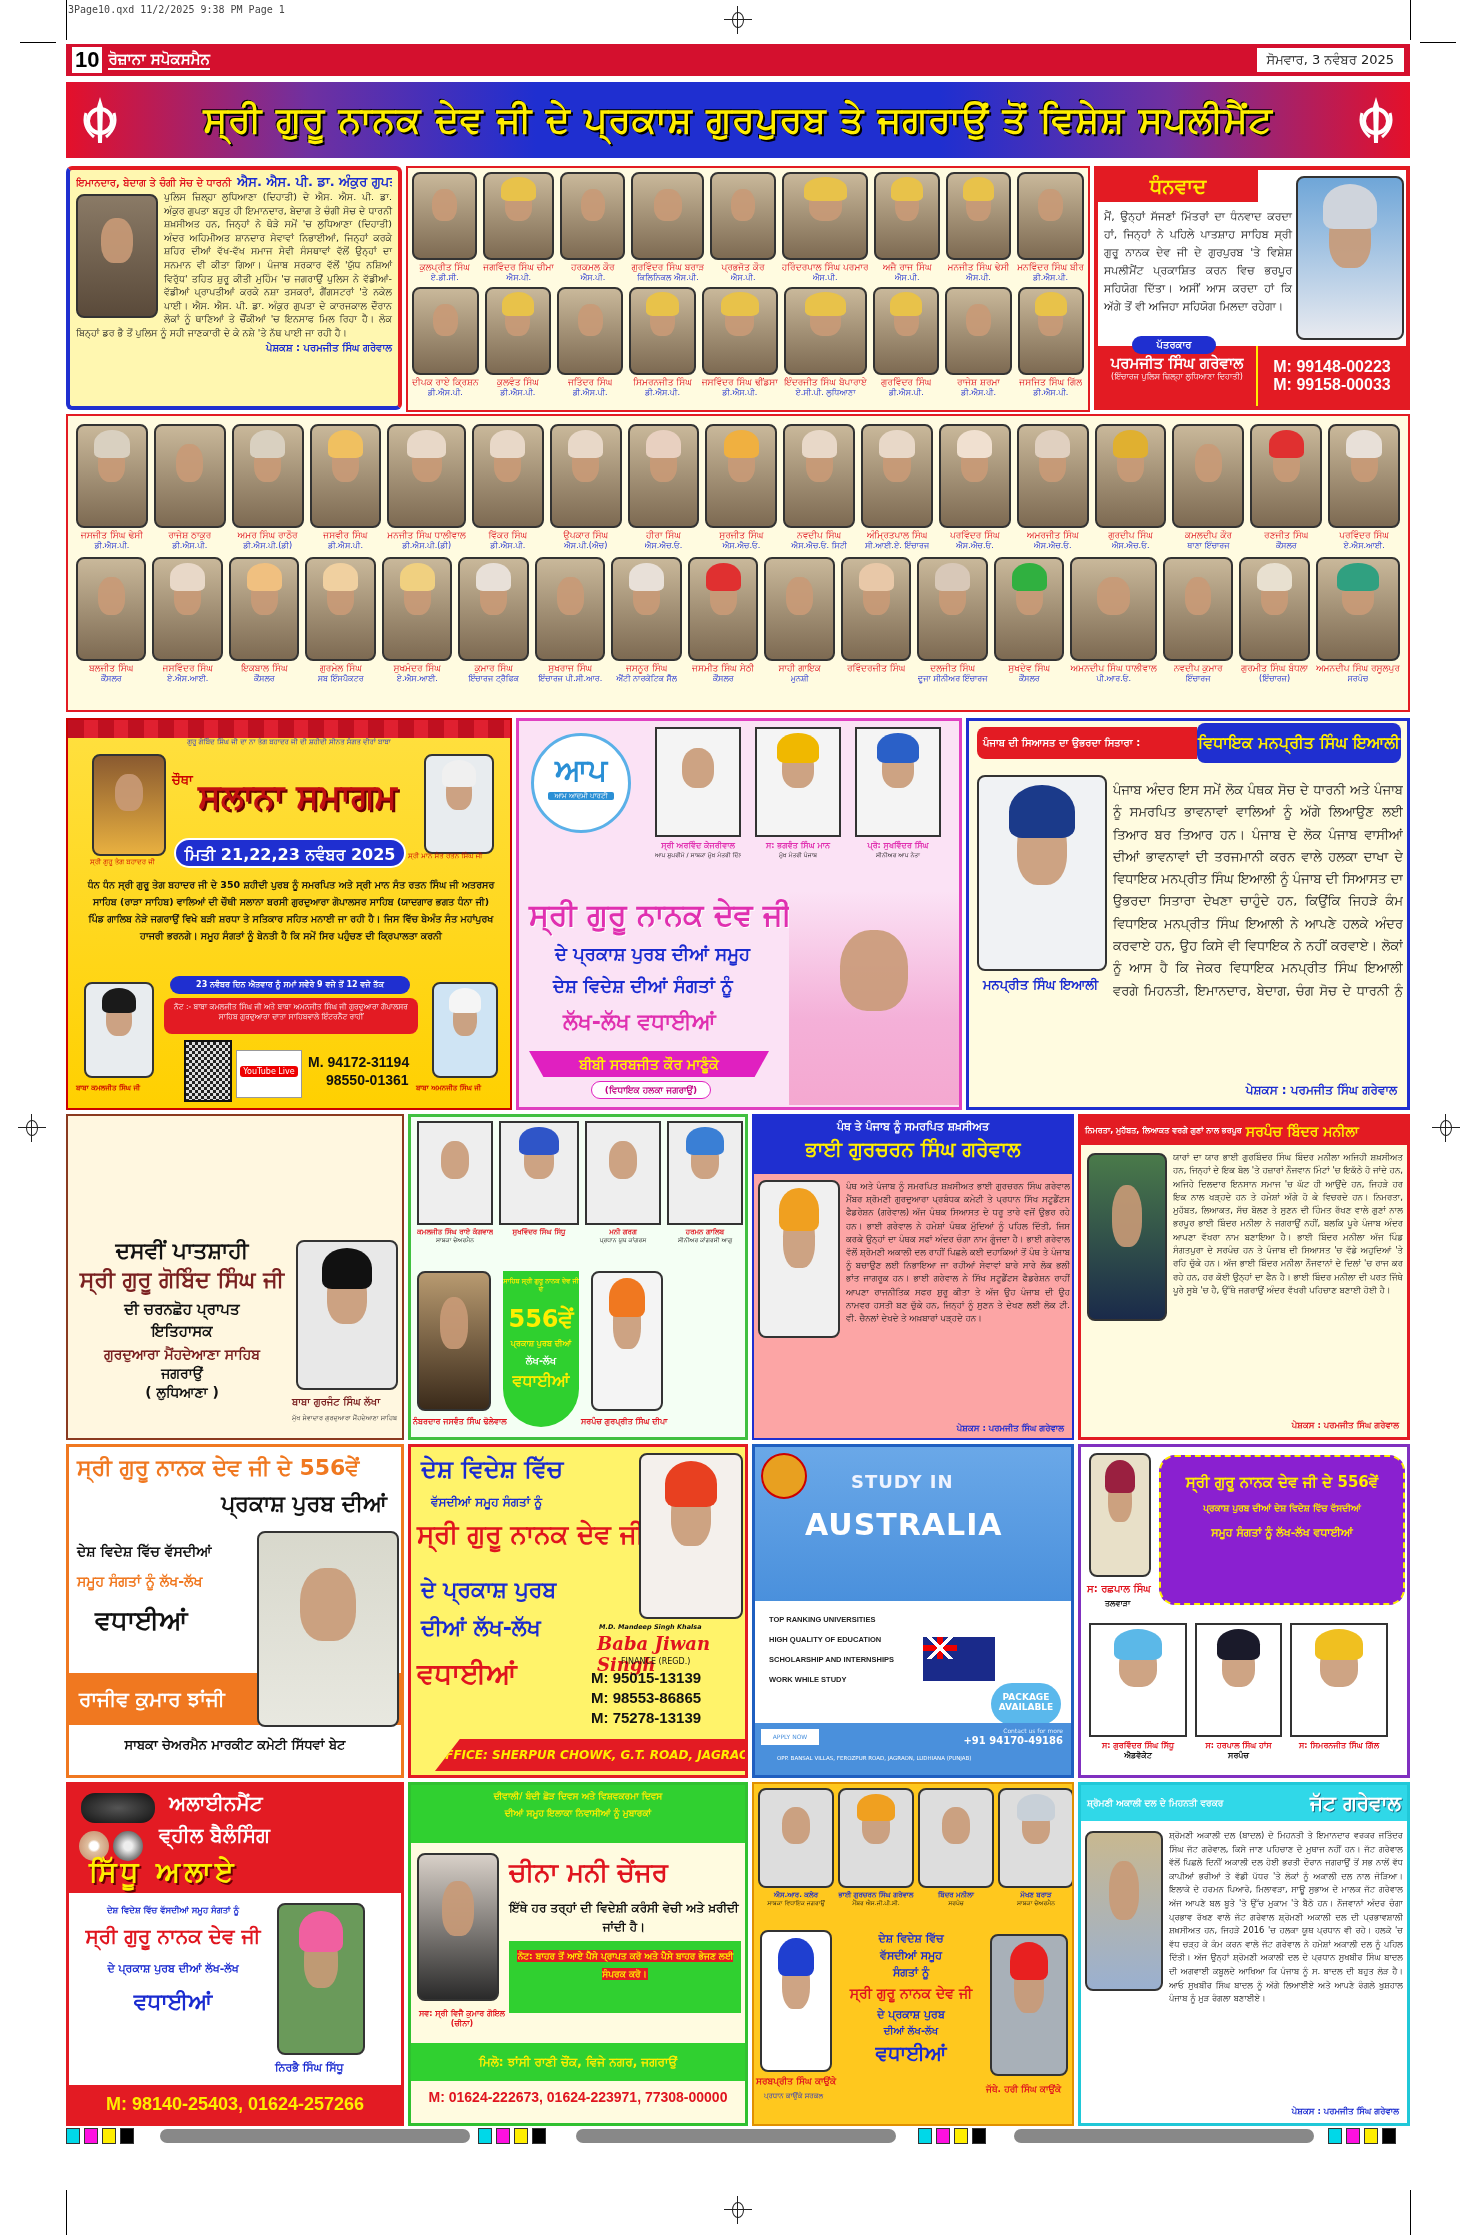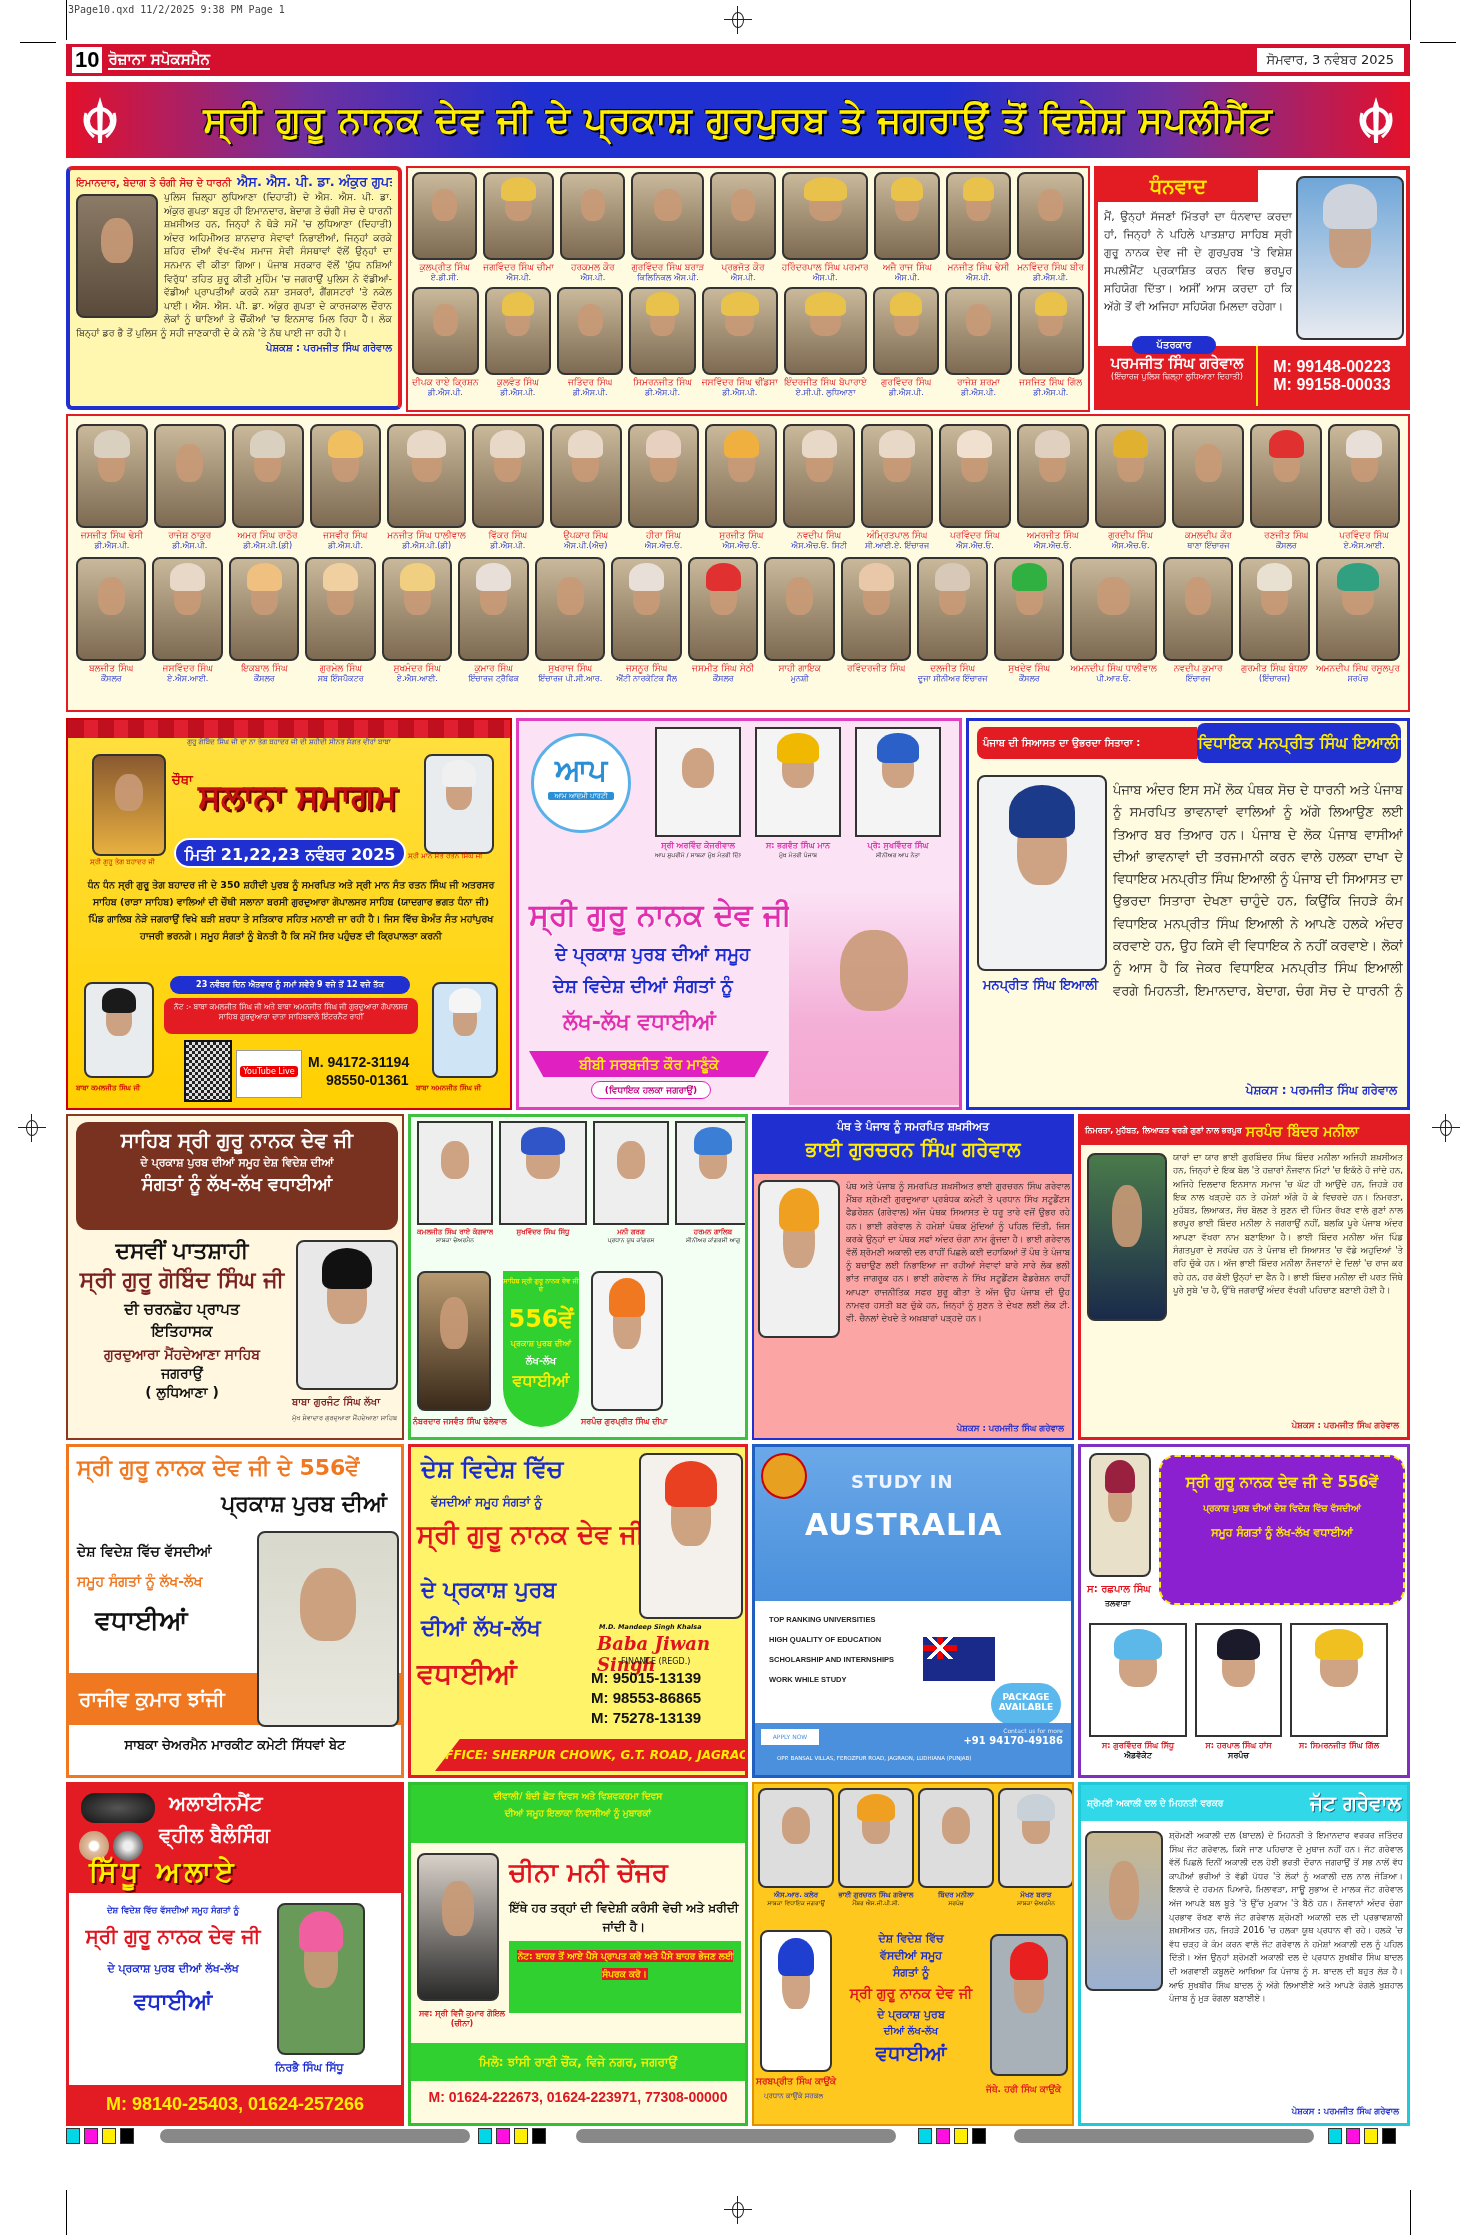--- a/index.html
+++ b/index.html
@@ -449,25 +449,20 @@
     <div style="position:absolute;left:8px;top:6px;width:220px;height:32px;background:#e31b23;color:#fff;font-size:10px;font-weight:bold;line-height:32px;padding-left:6px;border-radius:8px 0 0 8px;white-space:nowrap">ਪੰਜਾਬ ਦੀ ਸਿਆਸਤ ਦਾ ਉਭਰਦਾ ਸਿਤਾਰਾ :</div>
     <div style="position:absolute;left:228px;top:2px;width:204px;height:40px;background:#1f2fd0;color:#ffee00;font-size:16px;font-weight:bold;line-height:40px;text-align:center;border-radius:8px;white-space:nowrap">ਵਿਧਾਇਕ ਮਨਪ੍ਰੀਤ ਸਿੰਘ ਇਆਲੀ</div>
     <div class="photo turban" style="position:absolute;left:8px;top:54px;width:130px;height:196px;--tc:#1b3a8a;background:#f0f2f4"></div>
     <div style="position:absolute;left:14px;top:256px;font-size:13px;color:#1a2bd0;font-weight:bold">ਮਨਪ੍ਰੀਤ ਸਿੰਘ ਇਆਲੀ</div>
     <div class="body-text" style="position:absolute;left:144px;top:58px;width:290px;font-size:13px;line-height:22.3px;height:218px;overflow:hidden">ਪੰਜਾਬ ਅੰਦਰ ਇਸ ਸਮੇਂ ਲੋਕ ਪੰਥਕ ਸੋਚ ਦੇ ਧਾਰਨੀ ਅਤੇ ਪੰਜਾਬ ਨੂੰ ਸਮਰਪਿਤ ਭਾਵਨਾਵਾਂ ਵਾਲਿਆਂ ਨੂੰ ਅੱਗੇ ਲਿਆਉਣ ਲਈ ਤਿਆਰ ਬਰ ਤਿਆਰ ਹਨ। ਪੰਜਾਬ ਦੇ ਲੋਕ ਪੰਜਾਬ ਵਾਸੀਆਂ ਦੀਆਂ ਭਾਵਨਾਵਾਂ ਦੀ ਤਰਜਮਾਨੀ ਕਰਨ ਵਾਲੇ ਹਲਕਾ ਦਾਖਾ ਦੇ ਵਿਧਾਇਕ ਮਨਪ੍ਰੀਤ ਸਿੰਘ ਇਆਲੀ ਨੂੰ ਪੰਜਾਬ ਦੀ ਸਿਆਸਤ ਦਾ ਉਭਰਦਾ ਸਿਤਾਰਾ ਦੇਖਣਾ ਚਾਹੁੰਦੇ ਹਨ, ਕਿਉਂਕਿ ਜਿਹੜੇ ਕੰਮ ਵਿਧਾਇਕ ਮਨਪ੍ਰੀਤ ਸਿੰਘ ਇਆਲੀ ਨੇ ਆਪਣੇ ਹਲਕੇ ਅੰਦਰ ਕਰਵਾਏ ਹਨ, ਉਹ ਕਿਸੇ ਵੀ ਵਿਧਾਇਕ ਨੇ ਨਹੀਂ ਕਰਵਾਏ। ਲੋਕਾਂ ਨੂੰ ਆਸ ਹੈ ਕਿ ਜੇਕਰ ਵਿਧਾਇਕ ਮਨਪ੍ਰੀਤ ਸਿੰਘ ਇਆਲੀ ਵਰਗੇ ਮਿਹਨਤੀ, ਇਮਾਨਦਾਰ, ਬੇਦਾਗ, ਚੰਗ ਸੋਚ ਦੇ ਧਾਰਨੀ ਨੂੰ ਅੱਗੇ ਲਿਆਉਣਗੇ ਤਾਂ ਪੰਜਾਬ ਦਾ ਭਲਾ ਹੋਵੇਗਾ ਤੇ ਲੋਕ ਪੱਖੀ ਕੰਮ ਹੋਣਗੇ।</div>
     <div style="position:absolute;left:8px;top:280px;width:426px;height:84px;overflow:hidden;font-size:13px;line-height:22.3px;color:#222;text-align:justify"></div>
     <div class="pesh" style="position:absolute;right:10px;bottom:10px;font-size:12px">ਪੇਸ਼ਕਸ : ਪਰਮਜੀਤ ਸਿੰਘ ਗਰੇਵਾਲ</div>
   </div>
 
   <div class="box" style="left:0;top:1070px;width:338px;height:326px;background:#fff7e0;border:2px solid #8b3a20">
-    <div style="position:absolute;left:8px;top:6px;width:322px;height:108px;background:#7a3220;border-radius:12px;text-align:center;padding-top:6px">
-      <div style="color:#fff;font-size:20px;font-weight:bold">ਸਾਹਿਬ ਸ੍ਰੀ ਗੁਰੂ ਨਾਨਕ ਦੇਵ ਜੀ</div>
-      <div style="color:#fff;font-size:11px;font-weight:bold;margin-top:4px">ਦੇ ਪ੍ਰਕਾਸ਼ ਪੁਰਬ ਦੀਆਂ ਸਮੂਹ ਦੇਸ਼ ਵਿਦੇਸ਼ ਦੀਆਂ</div>
-      <div style="color:#fff;font-size:18px;font-weight:bold;margin-top:4px">ਸੰਗਤਾਂ ਨੂੰ ਲੱਖ-ਲੱਖ ਵਧਾਈਆਂ</div>
-    </div>
     <div style="position:absolute;left:4px;top:122px;width:220px;text-align:center">
       <div style="font-size:22px;font-weight:bold;color:#111">ਦਸਵੀਂ ਪਾਤਸ਼ਾਹੀ</div>
       <div style="font-size:22px;font-weight:bold;color:#7a2020;margin-top:4px">ਸ੍ਰੀ ਗੁਰੂ ਗੋਬਿੰਦ ਸਿੰਘ ਜੀ</div>
       <div style="font-size:15px;font-weight:bold;margin-top:8px">ਦੀ ਚਰਨਛੋਹ ਪ੍ਰਾਪਤ</div>
       <div style="font-size:15px;font-weight:bold;margin-top:4px">ਇਤਿਹਾਸਕ</div>
       <div style="font-size:14px;font-weight:bold;color:#7a2020;margin-top:6px">ਗੁਰਦੁਆਰਾ ਮੈਂਹਦੇਆਣਾ ਸਾਹਿਬ</div>
       <div style="font-size:14px;font-weight:bold;margin-top:2px">ਜਗਰਾਉਂ</div>
       <div style="font-size:14px;font-weight:bold;margin-top:2px">( ਲੁਧਿਆਣਾ )</div>
     </div>
     <div class="photo turban" style="position:absolute;left:228px;top:124px;width:102px;height:150px;--tc:#111;background:#e8e8e8"></div>
@@ -475,21 +470,21 @@
     <div style="position:absolute;left:224px;top:298px;width:110px;font-size:6.5px;color:#333">ਮੁੱਖ ਸੇਵਾਦਾਰ ਗੁਰਦੁਆਰਾ ਮੈਂਹਦੇਆਣਾ ਸਾਹਿਬ</div>
   </div>
 
   <div class="box" style="left:342px;top:1070px;width:340px;height:326px;background:#f4fff4;border:3px solid #40c040">
     <div id="greentop" style="position:absolute;left:6px;top:4px;display:flex;gap:6px">
         <div style="width: 76px; text-align: center;">
           <div class="photo" style="height: 104px; border-radius: 0px; background: rgb(238, 238, 238);"></div>
           <div style="font-size: 7px; color: rgb(224, 20, 30); font-weight: bold; margin-top: 3px; white-space: nowrap; overflow: hidden;">ਕਮਲਜੀਤ ਸਿੰਘ ਰਾਏ ਕੰਗਵਾਲ</div>
           <div style="font-size: 6px; white-space: nowrap; overflow: hidden;">ਸਾਬਕਾ ਚੇਅਰਮੈਨ</div>
         </div>
-        <div style="width: 88px; text-align: center;">
+        <div style="width: 80px; text-align: center;">
           <div class="photo turban" style="height: 104px; border-radius: 0px; background: rgb(238, 238, 238); --tc: #2f55c8;"></div>
           <div style="font-size: 7px; color: rgb(224, 20, 30); font-weight: bold; margin-top: 3px; white-space: nowrap; overflow: hidden;">ਸੁਖਵਿੰਦਰ ਸਿੰਘ ਸਿੱਧੂ</div>
           <div style="font-size: 6px; white-space: nowrap; overflow: hidden;"></div>
         </div>
         <div style="width: 76px; text-align: center;">
           <div class="photo" style="height: 104px; border-radius: 0px; background: rgb(238, 238, 238);"></div>
           <div style="font-size: 7px; color: rgb(224, 20, 30); font-weight: bold; margin-top: 3px; white-space: nowrap; overflow: hidden;">ਮਨੀ ਗਰਗ</div>
           <div style="font-size: 6px; white-space: nowrap; overflow: hidden;">ਪ੍ਰਧਾਨ ਯੂਥ ਕਾਂਗਰਸ</div>
         </div>
         <div style="width: 76px; text-align: center;">

